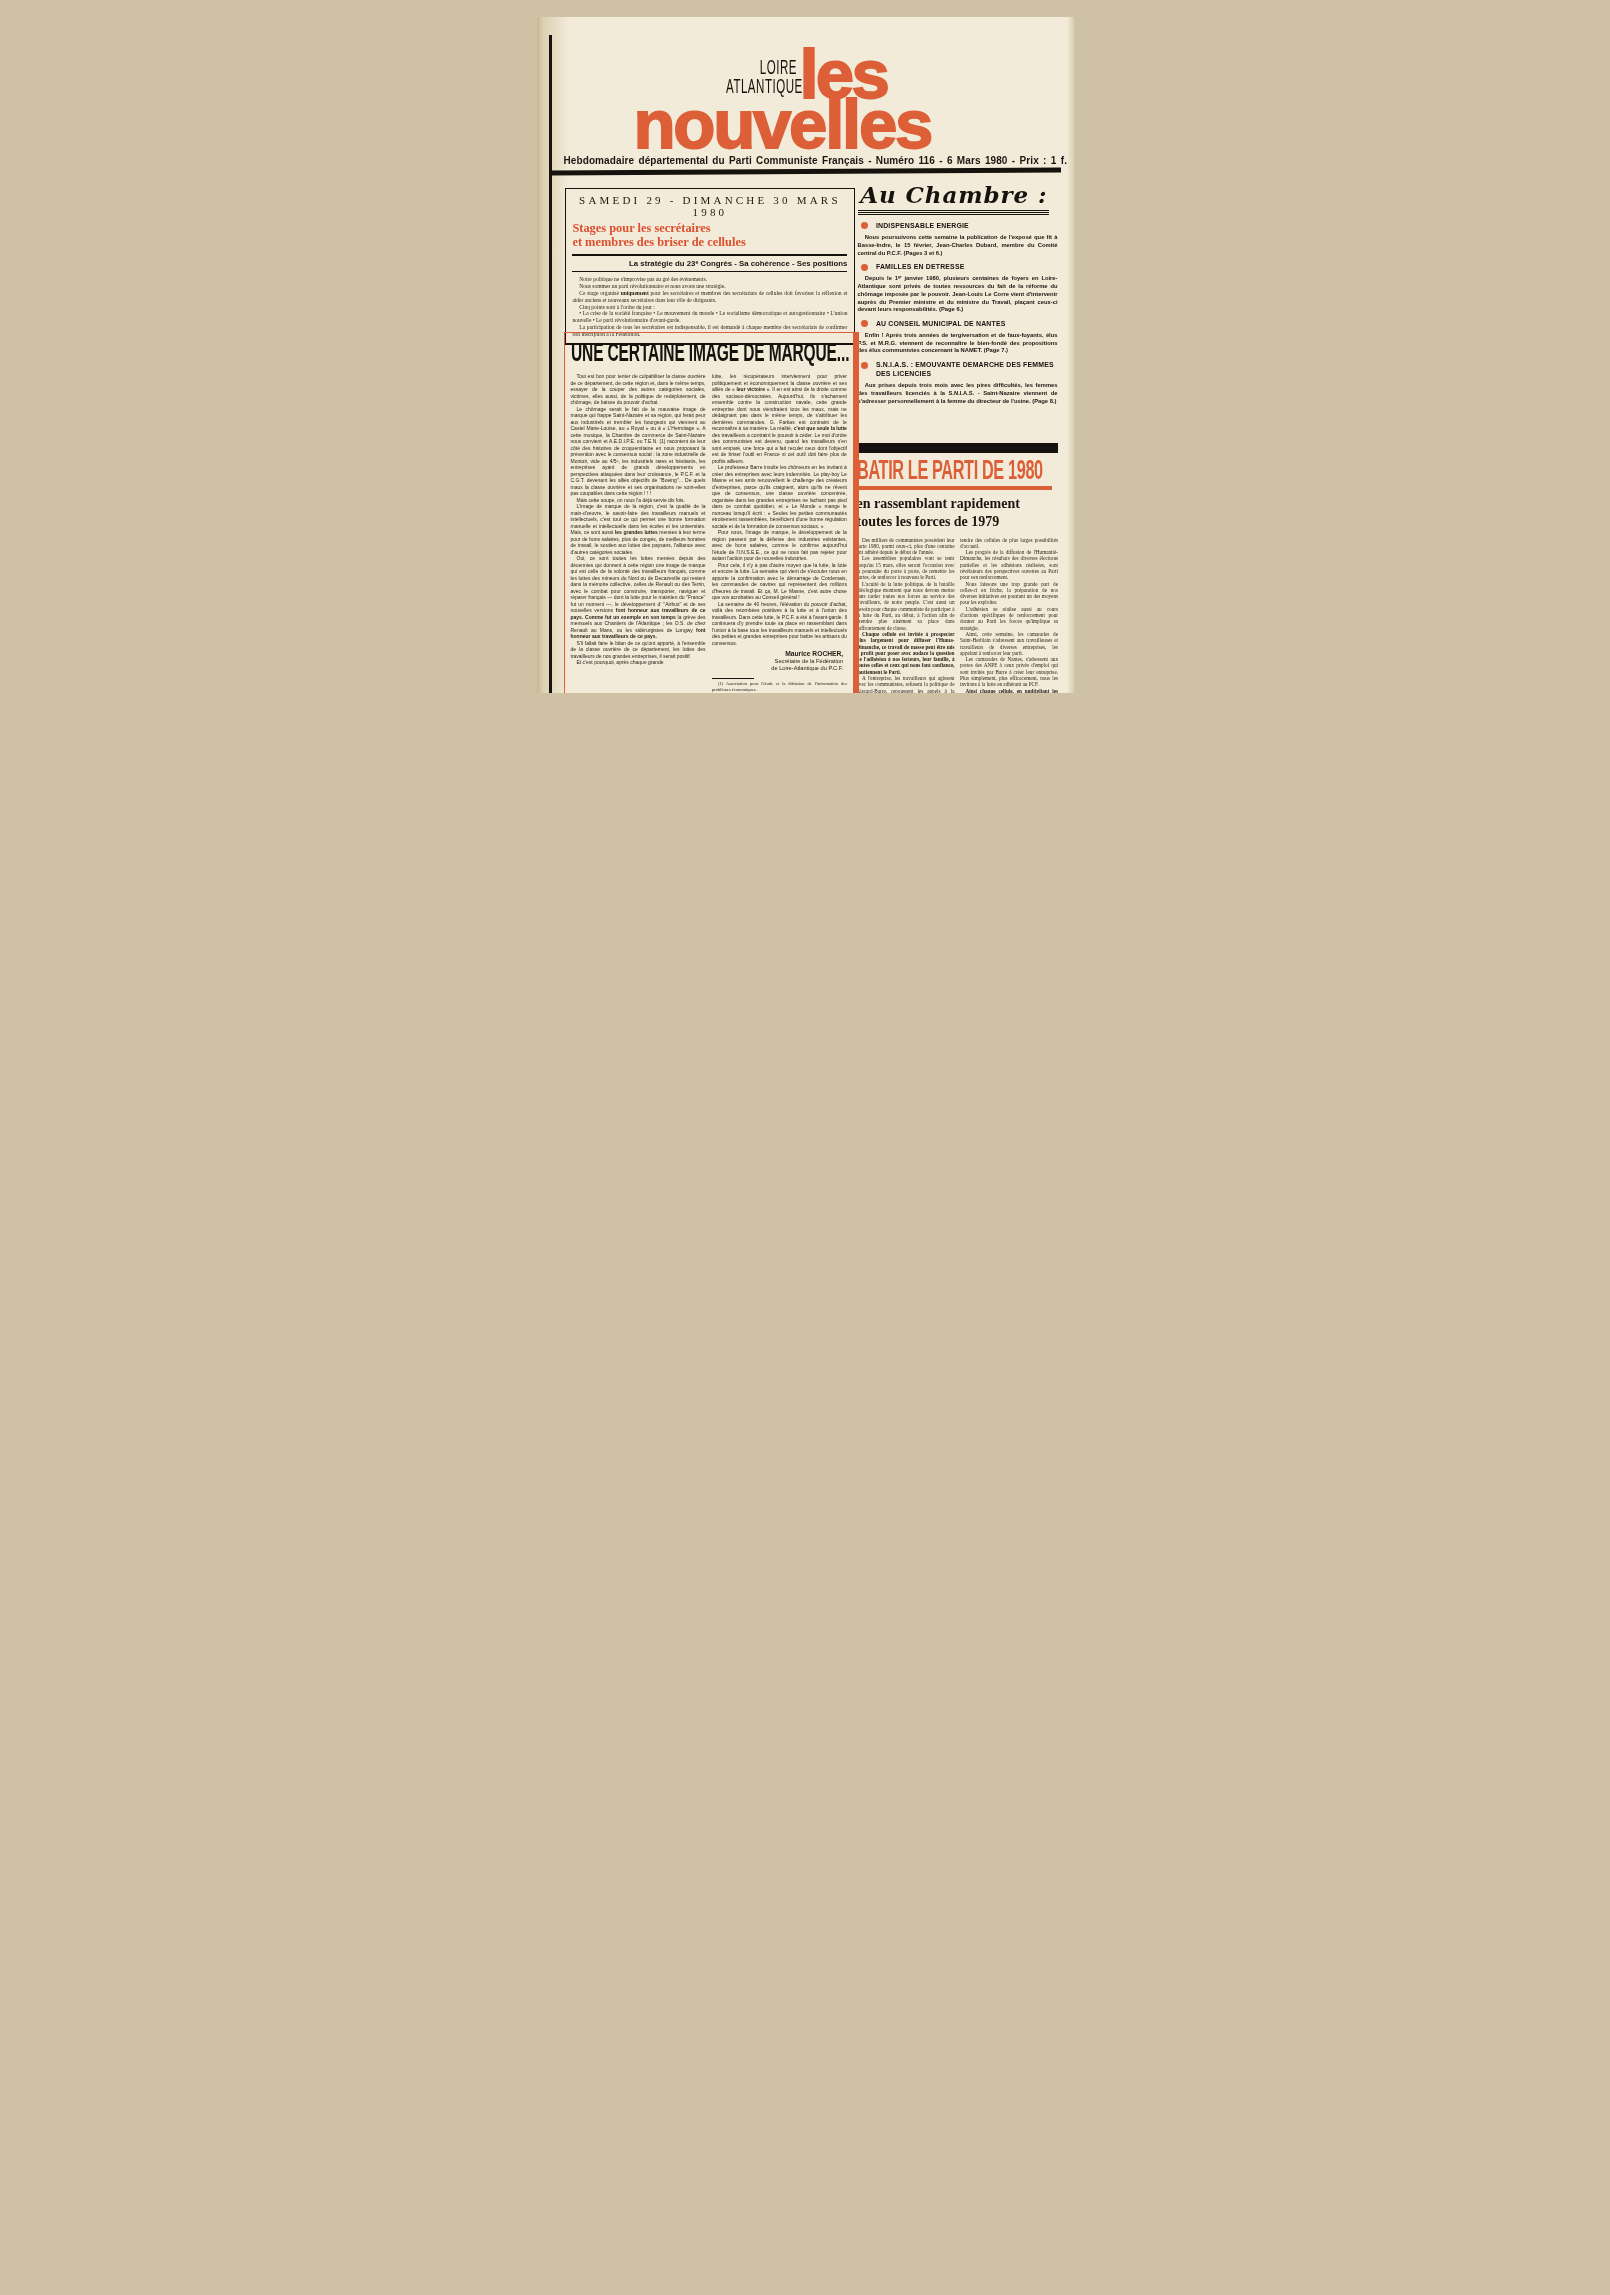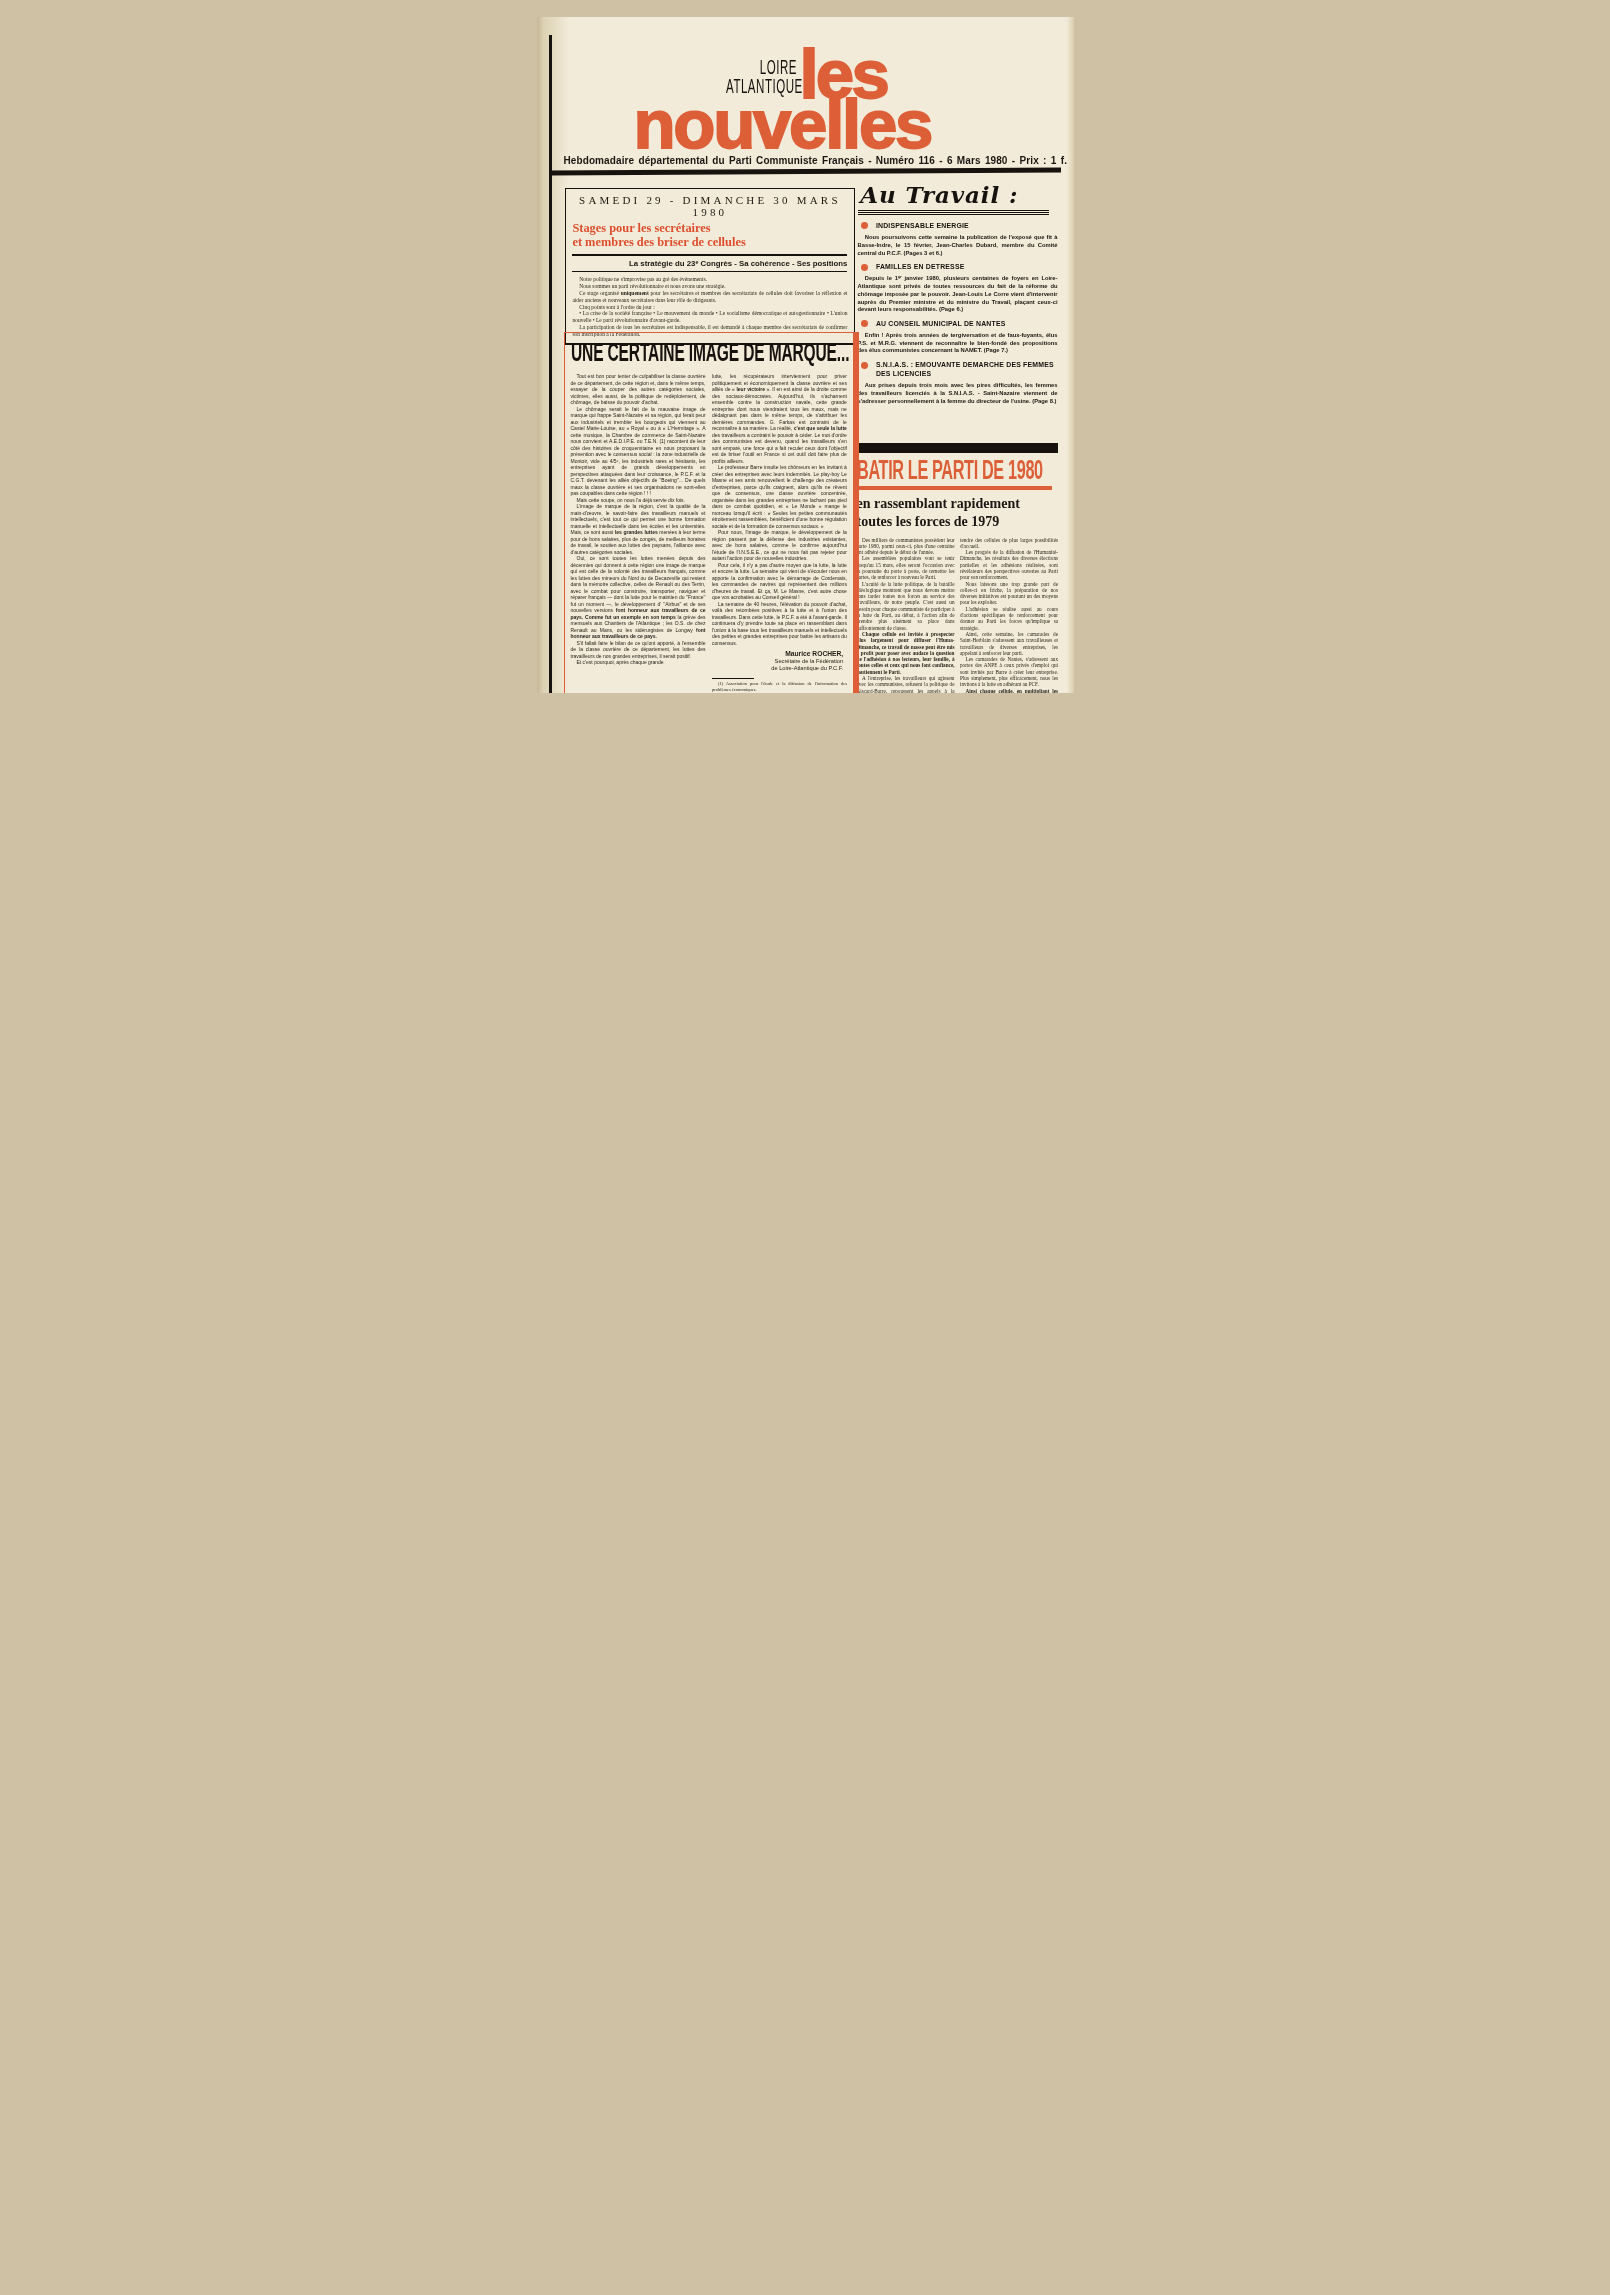--- a/index.html
+++ b/index.html
@@ -119,21 +119,21 @@
         <p><span>Notre politique ne s'improvise pas au gré des événements.</span></p>
         <p><span>Nous sommes un parti révolutionnaire et nous avons une stratégie.</span></p>
         <p><span>Ce stage organisé </span><b>uniquement</b><span> pour les secrétaires et membres des secrétariats de cellules doit favoriser la réflexion et aider anciens et nouveaux secrétaires dans leur rôle de dirigeants.</span></p>
         <p><span>Cinq points sont à l'ordre du jour :</span></p>
         <p><span>• La crise de la société française • Le mouvement du monde • Le socialisme démocratique et autogestionnaire • L'union nouvelle • Le parti révolutionnaire d'avant-garde.</span></p>
         <p><span>La participation de tous les secrétaires est indispensable, il est demandé à chaque membre des secrétariats de confirmer son inscription à la Fédération.</span></p>
       </div>
   </section>
 
   <aside class="sommaire">
-    <h2 class="sommaire-title">Au Travail :</h2>
+    <h2 class="sommaire-title">Au Chambre :</h2>
     <div class="triple-rule"></div>
 
     <div class="som-item">
       <div class="som-head">
         <span class="som-bullet"></span>
         <h3 class="som-title">INDISPENSABLE ENERGIE</h3>
       </div>
       <p class="som-text">Nous poursuivons cette semaine la publication de l'exposé que fit à Basse-Indre, le 15 février, Jean-Charles Dubard, membre du Comité central du P.C.F. (Pages 3 et 6.)</p>
     </div>
 

